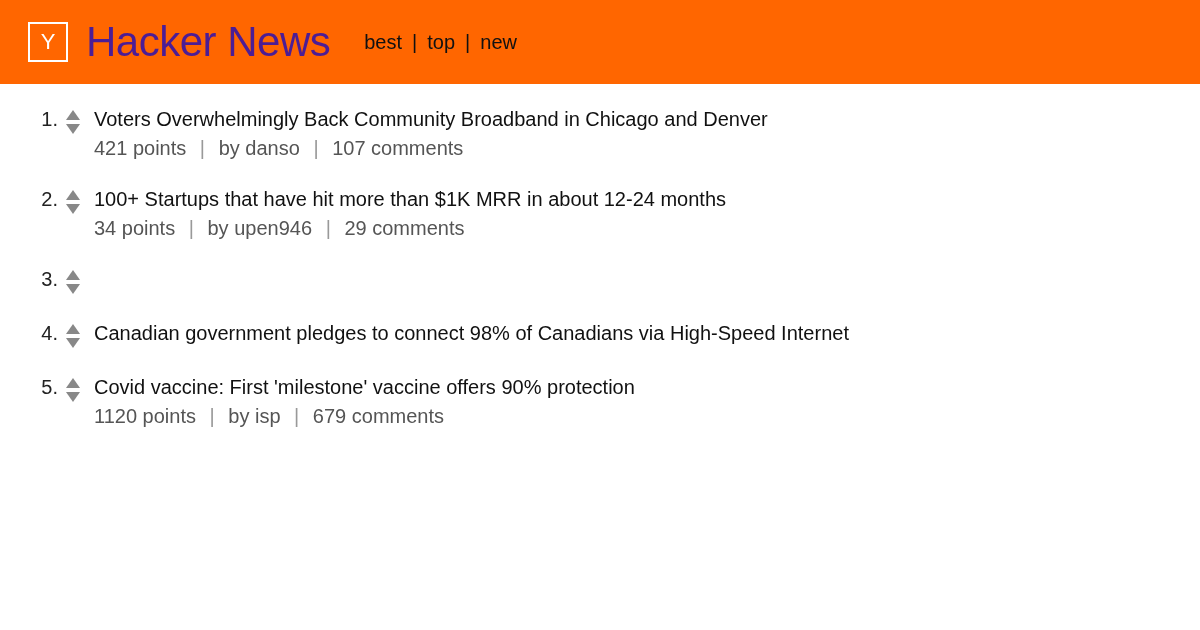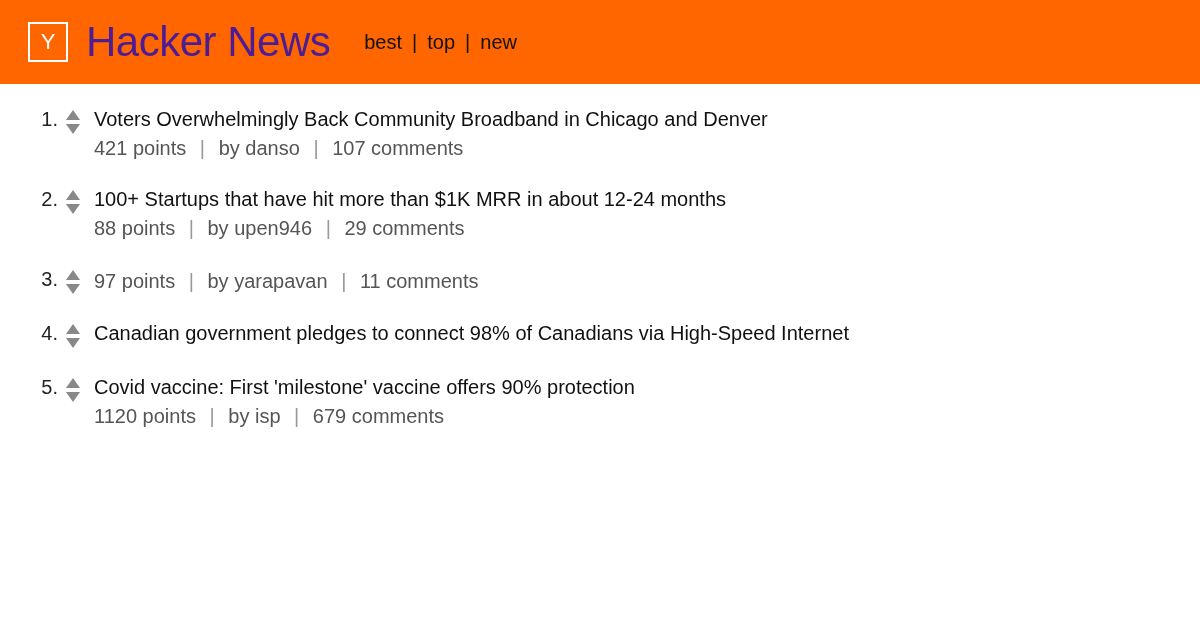--- a/index.html
+++ b/index.html
@@ -145,43 +145,36 @@
 
   <div class="story">
     <div class="rank">2.</div>
     <div class="vote-col">
       <div class="vote-up"></div>
       <div class="vote-down"></div>
     </div>
     <div class="story-body">
       <div class="story-title">100+ Startups that have hit more than $1K MRR in about 12-24 months</div>
       <div class="story-meta">
-        <span class="meta-part">88 points</span>
+        <span class="meta-part">34 points</span>
         <span class="meta-sep">|</span>
         <span>by </span><span class="meta-part">upen946</span>
         <span class="meta-sep">|</span>
         <span class="meta-part">29 comments</span>
       </div>
     </div>
   </div>
 
   <div class="story">
     <div class="rank">3.</div>
     <div class="vote-col">
       <div class="vote-up"></div>
       <div class="vote-down"></div>
     </div>
     <div class="story-body">
-      <div class="story-meta">
-        <span class="meta-part">97 points</span>
-        <span class="meta-sep">|</span>
-        <span>by </span><span class="meta-part">yarapavan</span>
-        <span class="meta-sep">|</span>
-        <span class="meta-part">11 comments</span>
-      </div>
     </div>
   </div>
 
   <div class="story">
     <div class="rank">4.</div>
     <div class="vote-col">
       <div class="vote-up"></div>
       <div class="vote-down"></div>
     </div>
     <div class="story-body">

